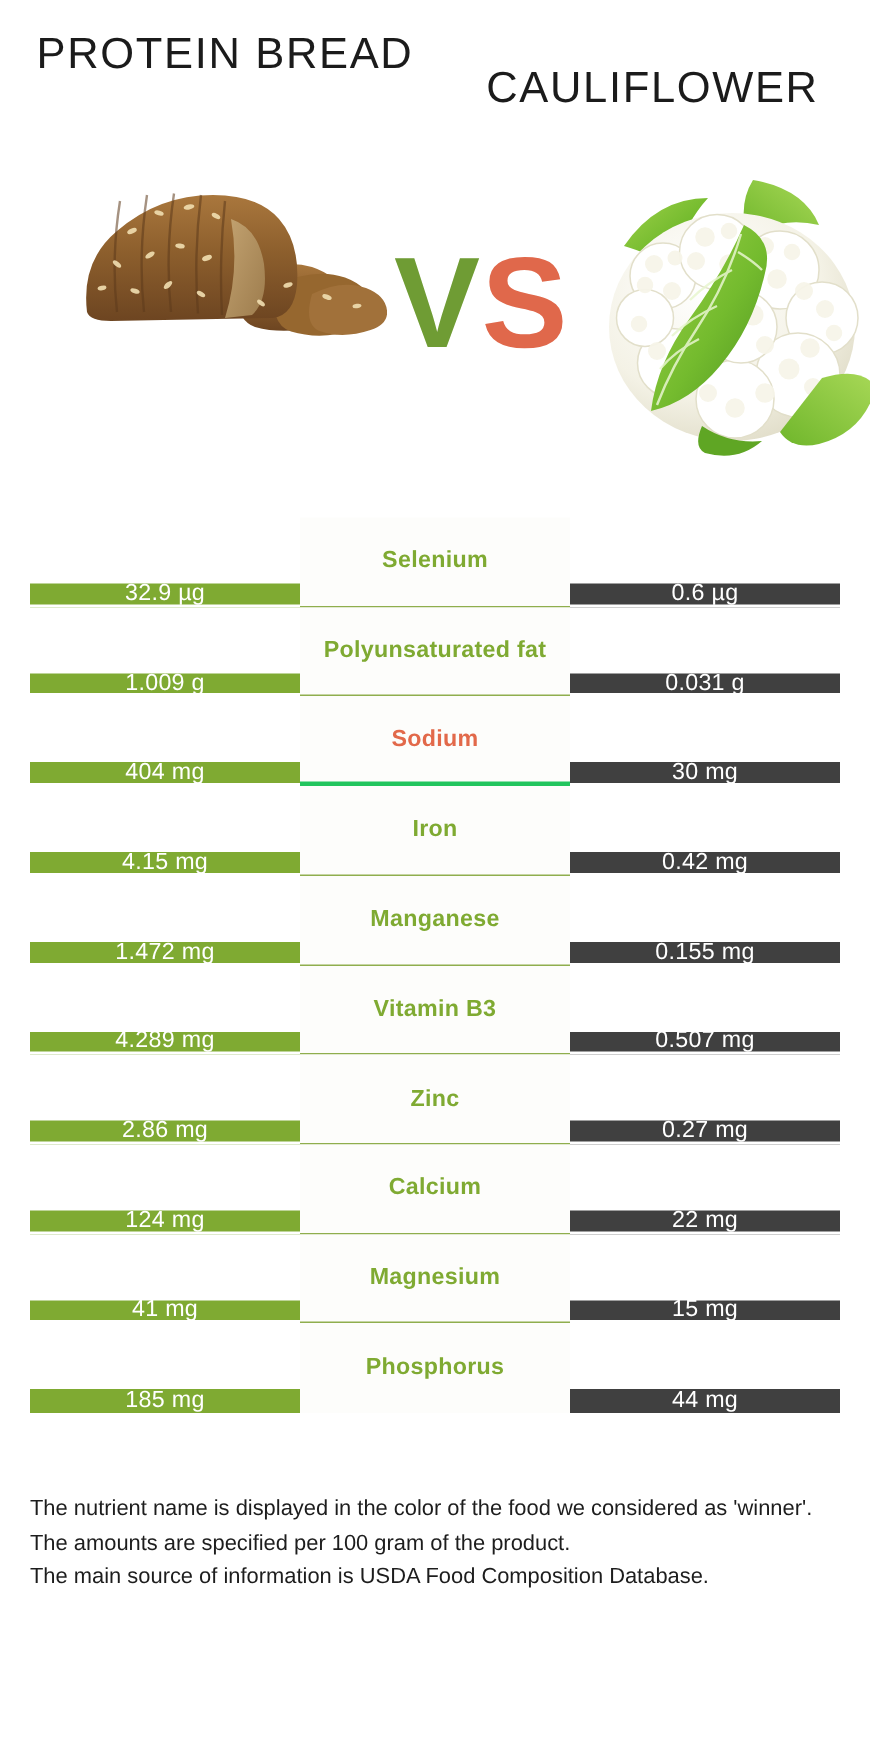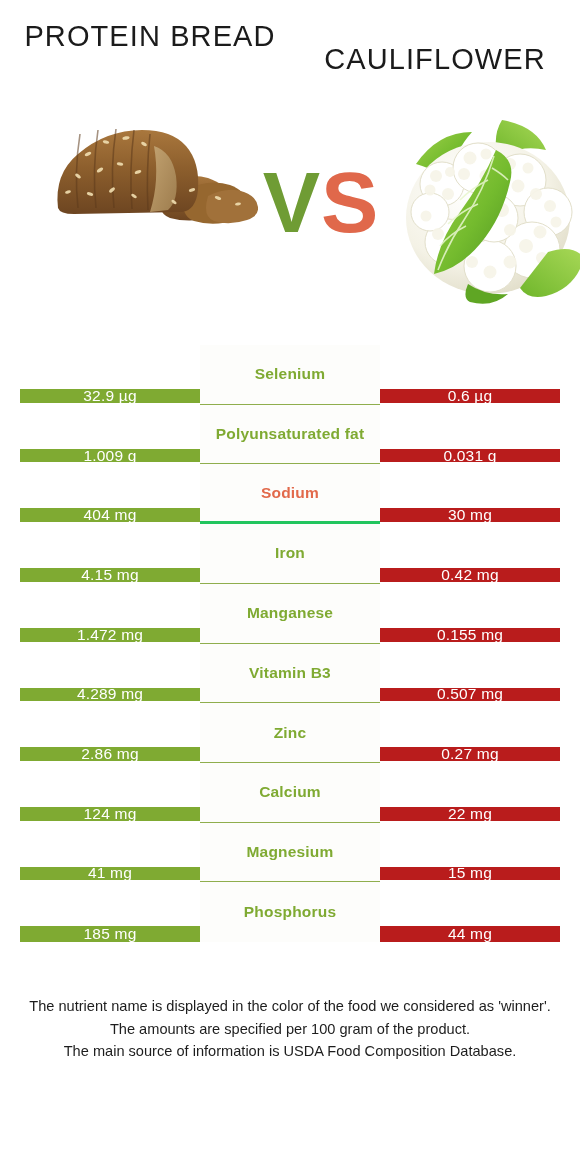--- a/index.html
+++ b/index.html
@@ -110,42 +110,42 @@
     letter-spacing: 0.2px;
     box-sizing: border-box;
   }
   .cell-left, .cell-right {
     width: 180px;
     color: #ffffff;
     font-weight: 400;
     margin-top: 44px;
   }
   .cell-left  { background: #7faa32; border-bottom: 2px solid #ffffff; }
-  .cell-right { background: #b91c1c; border-bottom: 2px solid #ffffff; }
+  .cell-right { background: #404040; border-bottom: 2px solid #ffffff; }
   .row:last-child .cell-left,
   .row:last-child .cell-right { border-bottom: none; }
 
   .cell-mid {
     width: 180px;
     background: #fdfdfb;
     font-weight: 700;
     font-size: 15.5px;
     text-align: center;
   }
   .cell-mid.win-green  { color: #7faa32; border-bottom: 1px solid #8fae4d; }
   .cell-mid.win-orange { color: #e2694a; border-bottom: 3px solid #22c55e; }
   .row:last-child .cell-mid { border-bottom: none; }
 
   
   .footer {
     position: absolute;
     left: 20px;
     top: 995px;
     width: 540px;
-    text-align: center;
+    text-align: left;
     font-size: 14.6px;
     line-height: 22.5px;
     color: #1d1d1d;
   }
   .footer div { margin: 0; }
 </style>
 </head>
 <body>
 
 <div class="titles">

